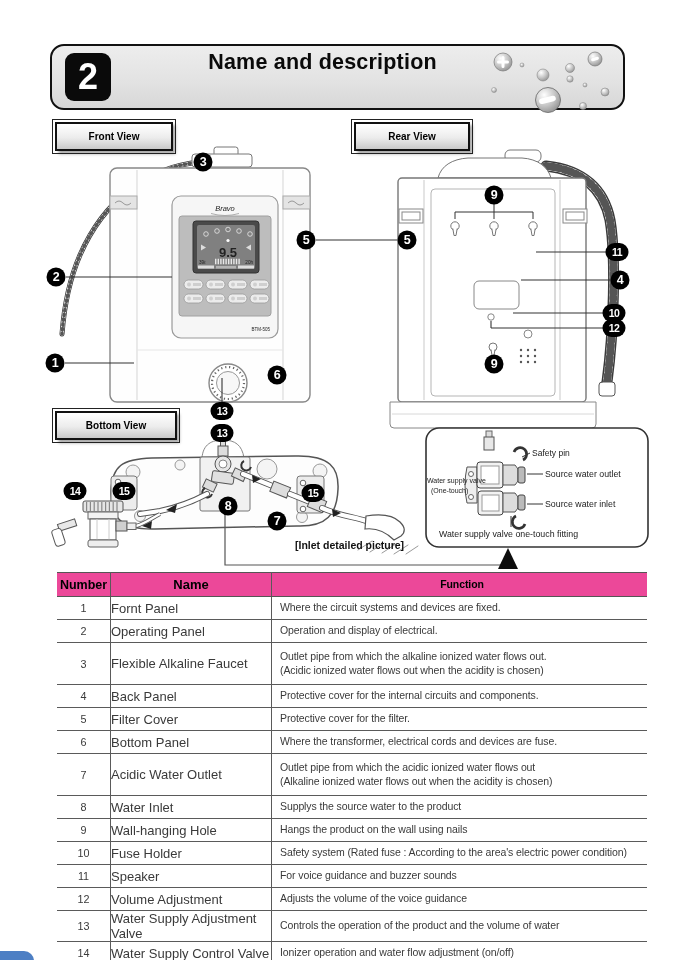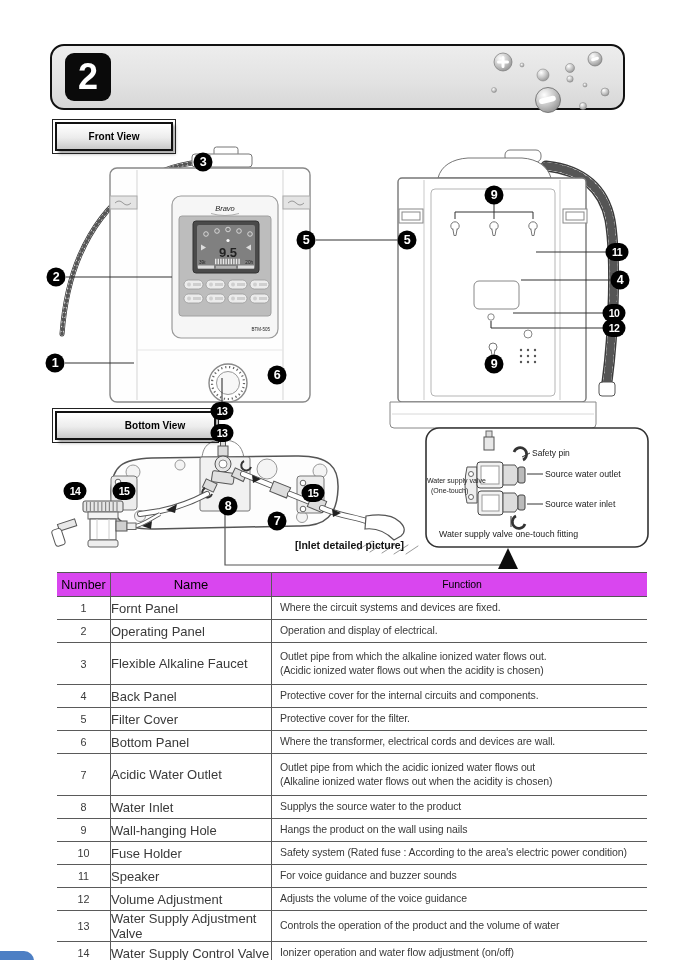--- a/index.html
+++ b/index.html
@@ -18,59 +18,60 @@
   #bubbles{position:absolute;right:2px;top:0;overflow:visible;}
 
   
   .view-label{position:absolute;display:flex;align-items:center;justify-content:center;
     font-weight:bold;font-size:10px;color:#000;
     background:linear-gradient(180deg,#ffffff 0%,#ececec 55%,#c9c9c9 100%);
     border:2px solid #111;outline:1.5px solid #222;outline-offset:2px;
     box-shadow:2.5px 3px 3px rgba(0,0,0,.35);z-index:2;}
   #label-front{left:55px;top:122px;width:114px;height:25px;}
   #label-rear{left:354px;top:122px;width:112px;height:25px;}
-  #label-bottom{left:55px;top:411px;width:118px;height:25px;padding-left:39px;}
+  #label-bottom{left:55px;top:411px;width:118px;height:25px;}
 
   
   #diagram{position:absolute;left:0;top:0;z-index:1;}
   #diagram text{font-family:"Liberation Sans",sans-serif;fill:#222;}
 
   
   .callout{position:absolute;transform:translate(-50%,-50%);width:19px;height:19px;border-radius:50%;
     background:#000;color:#fff;font-weight:bold;font-size:12.5px;line-height:1;
     display:flex;align-items:center;justify-content:center;z-index:4;letter-spacing:-.5px;}
   .callout.wide{width:23px;height:18px;border-radius:10px;font-size:10.5px;}
 
   
   #inlet-caption{position:absolute;left:295px;top:539px;font-size:10.5px;font-weight:bold;color:#111;z-index:2;}
 
   
   #parts-table{position:absolute;left:57px;top:572px;width:577px;z-index:2;
     border-collapse:collapse;table-layout:fixed;}
-  #parts-table th{background:#d946ef;font-size:12.5px;font-weight:normal;color:#000;height:21px;
+  #parts-table th{background:#ec4899;font-size:12.5px;font-weight:bold;color:#000;height:21px;
     border-top:1.6px solid #555;border-bottom:1.6px solid #555;padding:0;margin-top:44px;}
   #parts-table td{font-size:10.8px;color:#3a3a3a;height:20px;padding:0;
     border-bottom:1.3px solid #5a5a5a;}
   #parts-table .num{width:53px;text-align:center;border-right:1px solid #5a5a5a;}
   #parts-table .name{width:160px;border-right:1px solid #5a5a5a;font-size:13px;}
   #parts-table .func{width:364px;text-align:left;padding:1px 3px 1px 8px;
     white-space:pre-line;line-height:1.32;font-size:10.5px;letter-spacing:-.1px;}
   #parts-table tr.tall td{height:39px;}
 
   #corner-decoration{position:absolute;left:0;top:951px;width:34px;height:10px;
     background:#4d7fc4;border-radius:0 10px 0 0;z-index:2;}
 </style>
 </head>
 <body>
 
 <div id="page">
 
   <div id="header-box">
     <div id="section-badge">2</div>
     <div id="header-title">
+      <div>Name and description</div>
     </div>
     <svg id="bubbles" width="135" height="66">
       <defs>
         <radialGradient id="bg1" cx="35%" cy="30%" r="80%">
           <stop offset="0%" stop-color="#ffffff"></stop>
           <stop offset="55%" stop-color="#c4c4c4"></stop>
           <stop offset="100%" stop-color="#8c8c8c"></stop>
         </radialGradient>
       </defs>
       <circle cx="17" cy="16" r="9" fill="url(#bg1)" stroke="#777" stroke-width=".7"></circle>
@@ -84,20 +85,21 @@
       <circle cx="62" cy="54" r="12.5" fill="url(#bg1)" stroke="#666" stroke-width=".8"></circle>
       <rect x="53" y="51" width="17" height="5.5" rx="2.7" fill="#fff" transform="rotate(-14 62 54)"></rect>
       <circle cx="99" cy="39" r="2" fill="url(#bg1)" stroke="#888" stroke-width=".5"></circle>
       <circle cx="119" cy="46" r="4" fill="url(#bg1)" stroke="#888" stroke-width=".6"></circle>
       <circle cx="97" cy="60" r="3.5" fill="url(#bg1)" stroke="#888" stroke-width=".6"></circle>
       <circle cx="8" cy="44" r="2.5" fill="url(#bg1)" stroke="#888" stroke-width=".5"></circle>
     </svg>
   </div>
 
   <div id="label-front" class="view-label">Front View</div>
+  <div id="label-rear" class="view-label">Rear View</div>
   <div id="label-bottom" class="view-label">Bottom View</div>
 
   <svg id="diagram" width="677" height="960" viewBox="0 0 677 960">
 
     <g fill="none" stroke-linecap="round">
       <path d="M200,162 C148,167 104,200 80,255 C70,278 64,308 62,334" stroke="#3a3a3a" stroke-width="5"></path>
       <path d="M200,162 C148,167 104,200 80,255 C70,278 64,308 62,334" stroke="#fff" stroke-width="3.4"></path>
       <path d="M200,162 C148,167 104,200 80,255 C70,278 64,308 62,334" stroke="#555" stroke-width="3.4" stroke-dasharray="1.4,3.4"></path>
     </g>
     <g>
@@ -407,21 +409,21 @@
           <td class="func">Protective cover for the internal circuits and components.</td>
         </tr>
         <tr>
           <td class="num">5</td>
           <td class="name">Filter Cover</td>
           <td class="func">Protective cover for the filter.</td>
         </tr>
         <tr>
           <td class="num">6</td>
           <td class="name">Bottom Panel</td>
-          <td class="func">Where the transformer, electrical cords and devices are wall.</td>
+          <td class="func">Where the transformer, electrical cords and devices are fuse.</td>
         </tr>
         <tr class="tall">
           <td class="num">7</td>
           <td class="name">Acidic Water Outlet</td>
           <td class="func">Outlet pipe from which the acidic ionized water flows out
 (Alkaline ionized water flows out when the acidity is chosen)</td>
         </tr>
         <tr>
           <td class="num">8</td>
           <td class="name">Water Inlet</td>

